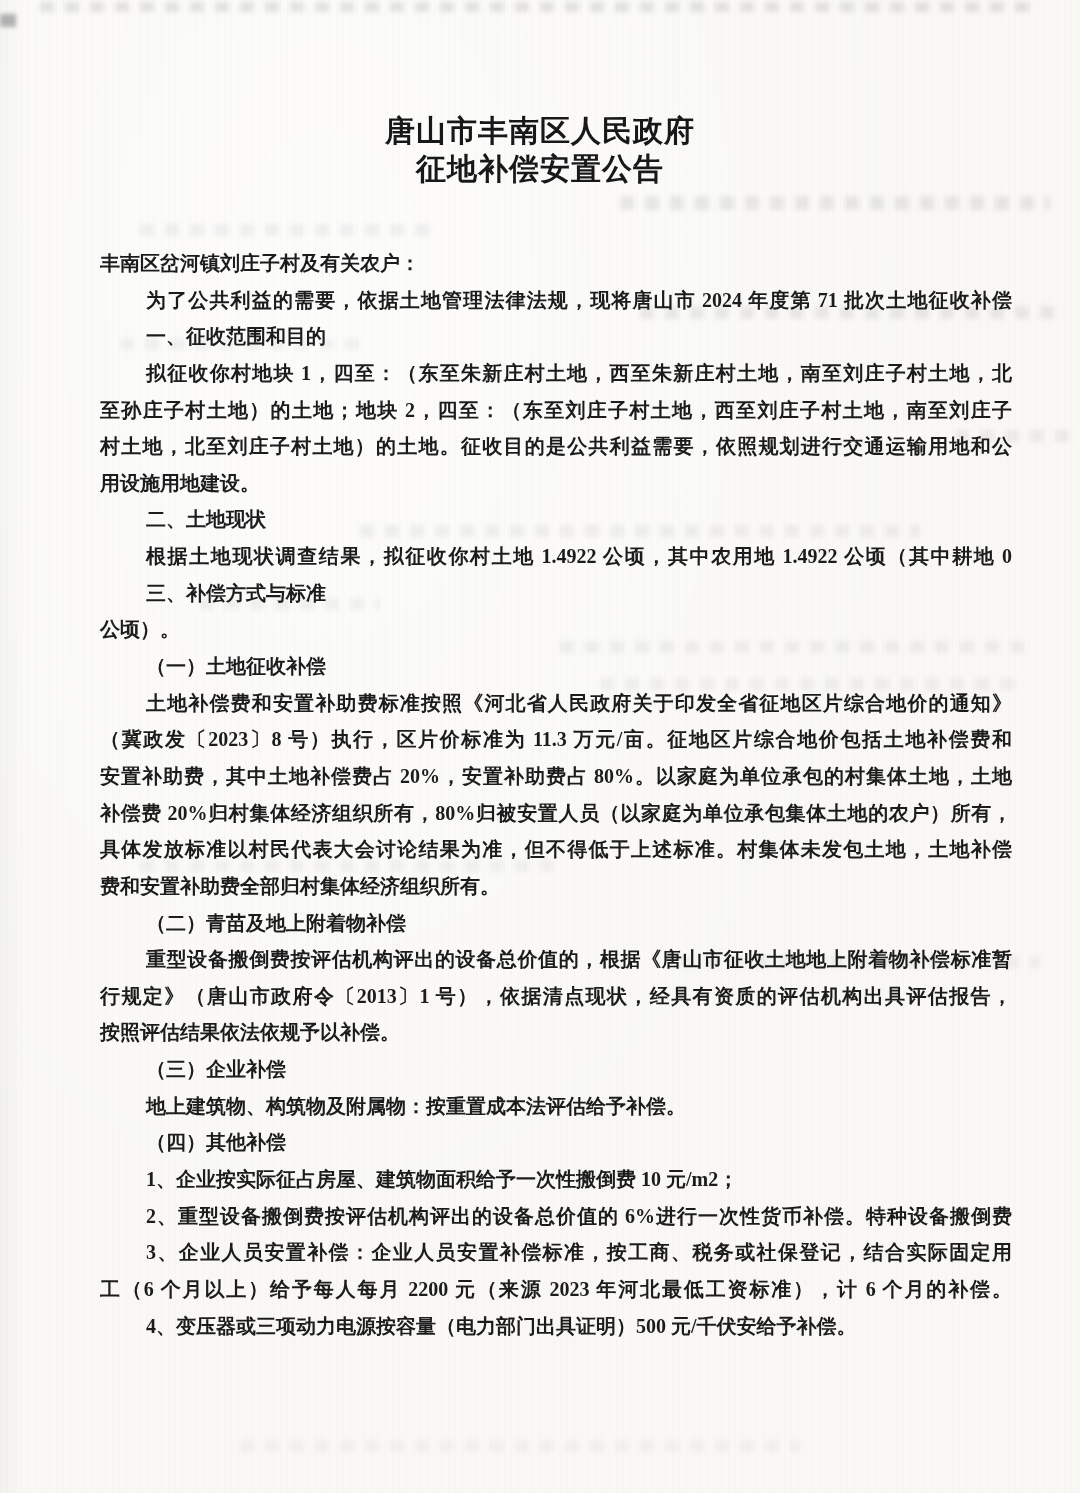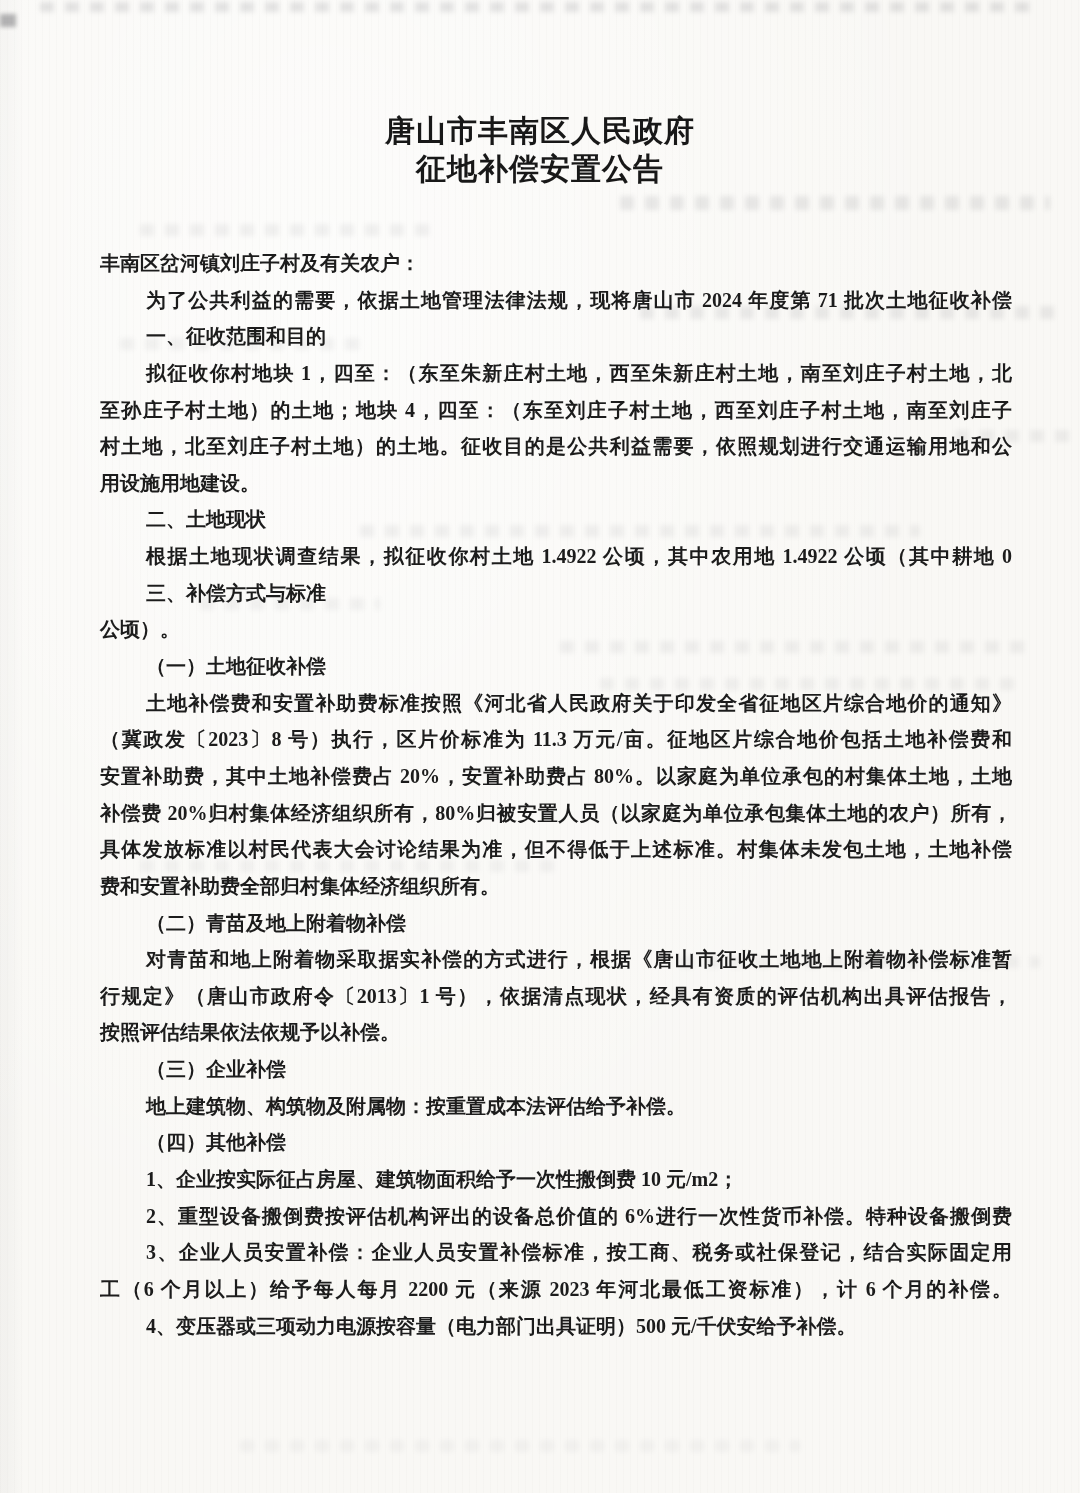--- a/index.html
+++ b/index.html
@@ -105,36 +105,36 @@
 <div class="title-block">
   <div>唐山市丰南区人民政府</div>
   <div>征地补偿安置公告</div>
 </div>
 
 <div class="content">
     <div class="line">丰南区岔河镇刘庄子村及有关农户：</div>
     <div class="line indent fill">为了公共利益的需要，依据土地管理法律法规，现将唐山市 2024 年度第 71 批次土地征收补偿</div>
     <div class="line indent bold">一、征收范围和目的</div>
     <div class="line indent fill">拟征收你村地块 1，四至：（东至朱新庄村土地，西至朱新庄村土地，南至刘庄子村土地，北</div>
-    <div class="line fill">至孙庄子村土地）的土地；地块 4，四至：（东至刘庄子村土地，西至刘庄子村土地，南至刘庄子</div>
+    <div class="line fill">至孙庄子村土地）的土地；地块 2，四至：（东至刘庄子村土地，西至刘庄子村土地，南至刘庄子</div>
     <div class="line fill">村土地，北至刘庄子村土地）的土地。征收目的是公共利益需要，依照规划进行交通运输用地和公</div>
     <div class="line">用设施用地建设。</div>
     <div class="line indent bold">二、土地现状</div>
     <div class="line indent fill">根据土地现状调查结果，拟征收你村土地 1.4922 公顷，其中农用地 1.4922 公顷（其中耕地 0</div>
     <div class="line indent bold">三、补偿方式与标准</div>
     <div class="line">公顷）。</div>
     <div class="line indent bold">（一）土地征收补偿</div>
     <div class="line indent fill">土地补偿费和安置补助费标准按照《河北省人民政府关于印发全省征地区片综合地价的通知》</div>
     <div class="line fill">（冀政发〔2023〕8 号）执行，区片价标准为 11.3 万元/亩。征地区片综合地价包括土地补偿费和</div>
     <div class="line fill">安置补助费，其中土地补偿费占 20%，安置补助费占 80%。以家庭为单位承包的村集体土地，土地</div>
     <div class="line fill">补偿费 20%归村集体经济组织所有，80%归被安置人员（以家庭为单位承包集体土地的农户）所有，</div>
     <div class="line fill">具体发放标准以村民代表大会讨论结果为准，但不得低于上述标准。村集体未发包土地，土地补偿</div>
     <div class="line">费和安置补助费全部归村集体经济组织所有。</div>
     <div class="line indent bold">（二）青苗及地上附着物补偿</div>
-    <div class="line indent fill">对青苗和地上附着物采取据实补偿的方式进行，根据《唐山市征收土地地上附着物补偿标准暂</div>
+    <div class="line indent fill">重型设备搬倒费按评估机构评出的设备总价值的，根据《唐山市征收土地地上附着物补偿标准暂</div>
     <div class="line fill">行规定》（唐山市政府令〔2013〕1 号），依据清点现状，经具有资质的评估机构出具评估报告，</div>
     <div class="line">按照评估结果依法依规予以补偿。</div>
     <div class="line indent bold">（三）企业补偿</div>
     <div class="line indent">地上建筑物、构筑物及附属物：按重置成本法评估给予补偿。</div>
     <div class="line indent bold">（四）其他补偿</div>
     <div class="line indent">1、企业按实际征占房屋、建筑物面积给予一次性搬倒费 10 元/m2；</div>
     <div class="line indent fill">2、重型设备搬倒费按评估机构评出的设备总价值的 6%进行一次性货币补偿。特种设备搬倒费</div>
     <div class="line indent fill">3、企业人员安置补偿：企业人员安置补偿标准，按工商、税务或社保登记，结合实际固定用</div>
     <div class="line fill">工（6 个月以上）给予每人每月 2200 元（来源 2023 年河北最低工资标准），计 6 个月的补偿。</div>
     <div class="line indent">4、变压器或三项动力电源按容量（电力部门出具证明）500 元/千伏安给予补偿。</div>

